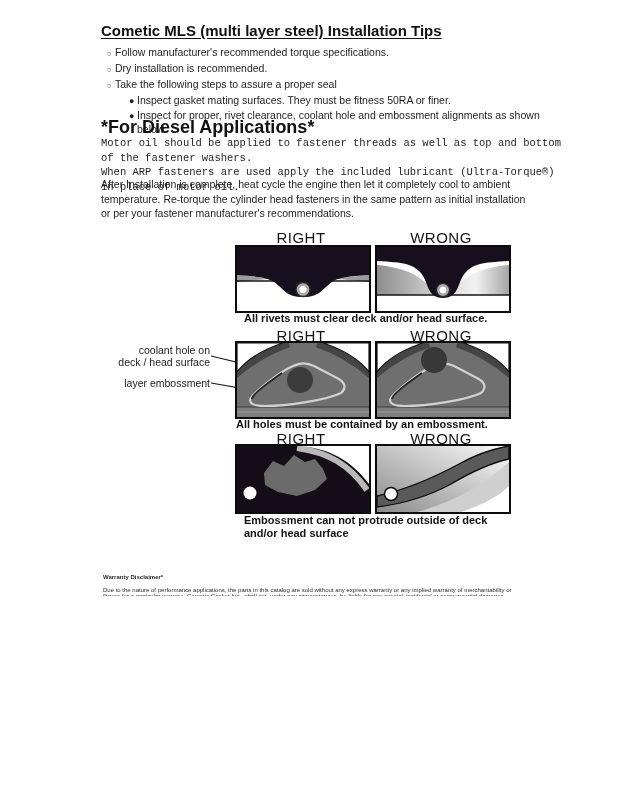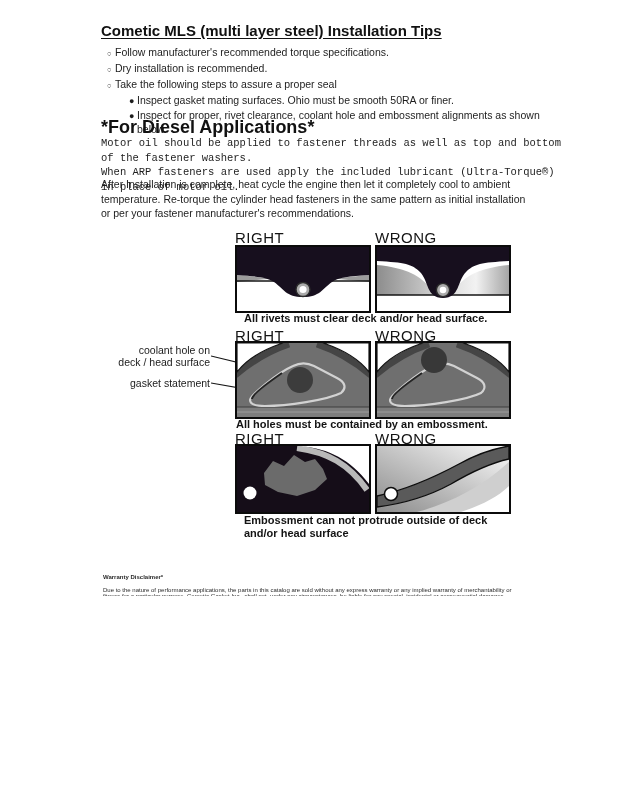--- a/index.html
+++ b/index.html
@@ -8,21 +8,21 @@
   .abs{position:absolute;}
   .title{font-size:15px;font-weight:bold;white-space:nowrap;text-decoration:underline;
          text-underline-offset:2px;color:#111;}
   .bullets{font-size:10.5px;line-height:14px;color:#1d1d1d;}
   .bullet-row{display:flex;align-items:baseline;}
   .bullet-row .mark{width:8px;font-size:7.5px;flex:0 0 8px;}
   .bullet-row.sub{margin-left:22px;}
   .bullet-row.sub .mark{font-size:9px;}
   .h2{font-size:18px;font-weight:bold;color:#111;white-space:nowrap;}
   .para{font-size:10.5px;line-height:14.5px;white-space:pre-line;color:#1d1d1d;}
-  .dlabel{width:132px;text-align:left;font-size:15px;letter-spacing:.5px;color:#141414;}
+  .dlabel{width:132px;text-align:center;font-size:15px;letter-spacing:.5px;color:#141414;}
   .diag{width:132px;border:2px solid #0b0b0b;background:#fff;}
   .diag svg{display:block;width:100%;height:100%;}
   .caption{font-size:11px;font-weight:bold;white-space:pre-line;line-height:12.5px;color:#141414;}
   .sidelabel{font-size:10.5px;line-height:12px;text-align:right;white-space:pre-line;color:#1b1b1b;}
   .legal{width:442px;font-size:6px;line-height:6.6px;color:#2a2a2a;}
   .legal .lhead{font-weight:bold;margin:0 0 6px 0;}
   .legal p{margin:0 0 6px 0;white-space:pre-line;}
   .pageno{font-size:12.5px;letter-spacing:.3px;color:#222;margin-left:45px;}
 </style>
 </head>
@@ -40,21 +40,21 @@
     <div class="bullet-row">
       <span class="mark">○</span>
       <span>Dry installation is recommended.</span>
     </div>
     <div class="bullet-row">
       <span class="mark">○</span>
       <span>Take the following steps to assure a proper seal</span>
     </div>
     <div class="bullet-row sub">
       <span class="mark">●</span>
-      <span>Inspect gasket mating surfaces.  Ohio must be smooth 50RA or finer.</span>
+      <span>Inspect gasket mating surfaces.  They must be fitness 50RA or finer.</span>
     </div>
     <div class="bullet-row sub">
       <span class="mark">●</span>
       <span>Inspect for proper, rivet clearance, coolant hole and embossment alignments as shown below.</span>
     </div>
   </div>
 
   <div class="abs h2" style="left:101px;top:117px;">*For Diesel Applications*</div>
   <div class="abs para" style="left:101px;top:136px;width:460px;font-family:Liberation Mono, monospace;">Motor oil should be applied to fastener threads as well as top and bottom of the fastener washers.
 When ARP fasteners are used apply the included lubricant (Ultra-Torque®) in place of motor oil.</div>
@@ -94,21 +94,21 @@
       <circle cx="66" cy="43" r="3.3" fill="#ffffff"></circle>
     </svg>
   </div>
   <div class="abs caption" style="left:236px;top:312px;margin-left:8px;">All rivets must clear deck and/or head surface.</div>
 
   <div class="abs dlabel" style="left:235px;top:327px;">RIGHT</div>
   <div class="abs dlabel" style="left:375px;top:327px;">WRONG</div>
 
   <div class="abs sidelabel" style="left:118px;top:344px;width:92px;text-align:right;">coolant hole on
 deck / head surface</div>
-  <div class="abs sidelabel" style="left:118px;top:377px;width:92px;">gasket statement</div>
+  <div class="abs sidelabel" style="left:118px;top:377px;width:92px;">layer embossment</div>
   <svg class="abs" style="left:211px;top:350px;" width="90" height="50">
     <line x1="0" y1="6" x2="86" y2="27" stroke="#161616" stroke-width="1.2"></line>
     <line x1="0" y1="33" x2="52" y2="42" stroke="#161616" stroke-width="1.2"></line>
   </svg>
 
   <div class="abs diag" style="left:235px;top:341px;height:74px;">
     <svg viewBox="0 0 132 74" preserveAspectRatio="none">
       <rect x="0" y="0" width="132" height="74" fill="#6f6f6f"></rect>
       <rect x="0" y="64" width="132" height="10" fill="#7d7d7d"></rect>
       <path d="M0,64 H132" stroke="#3e3e3e" stroke-width="1.2" fill="none"></path>

